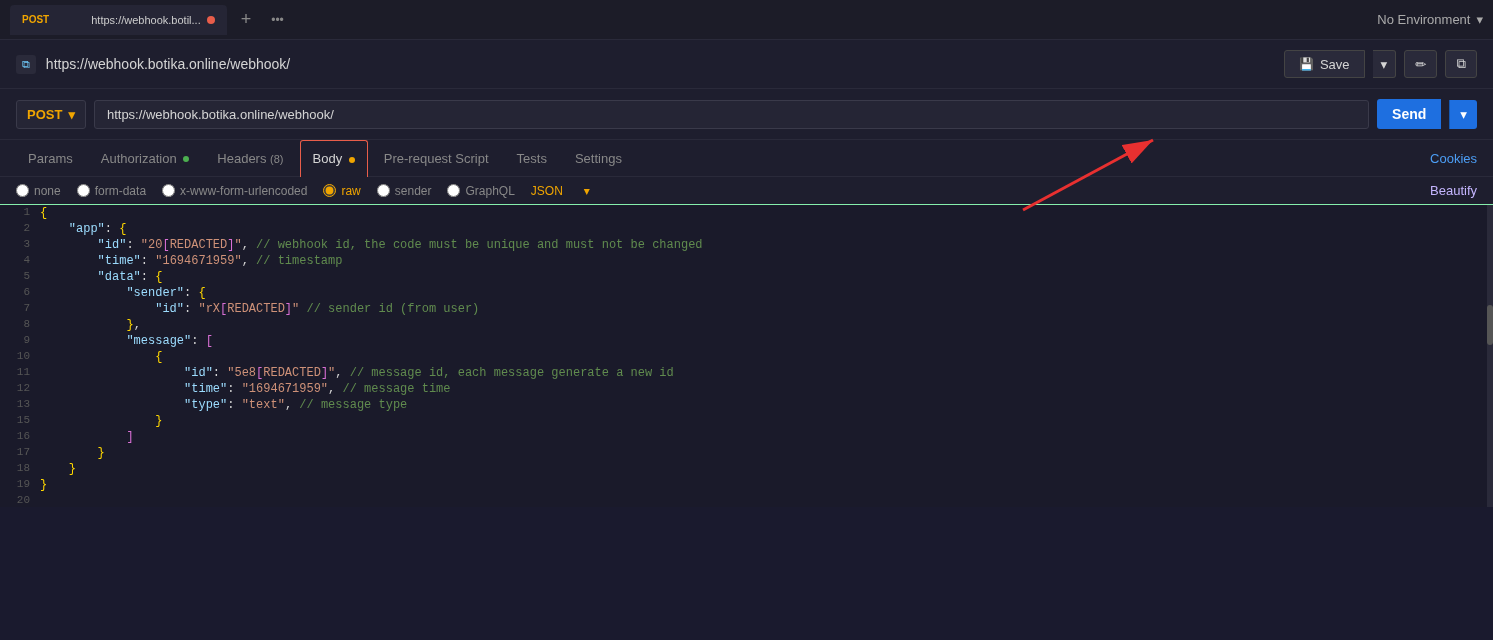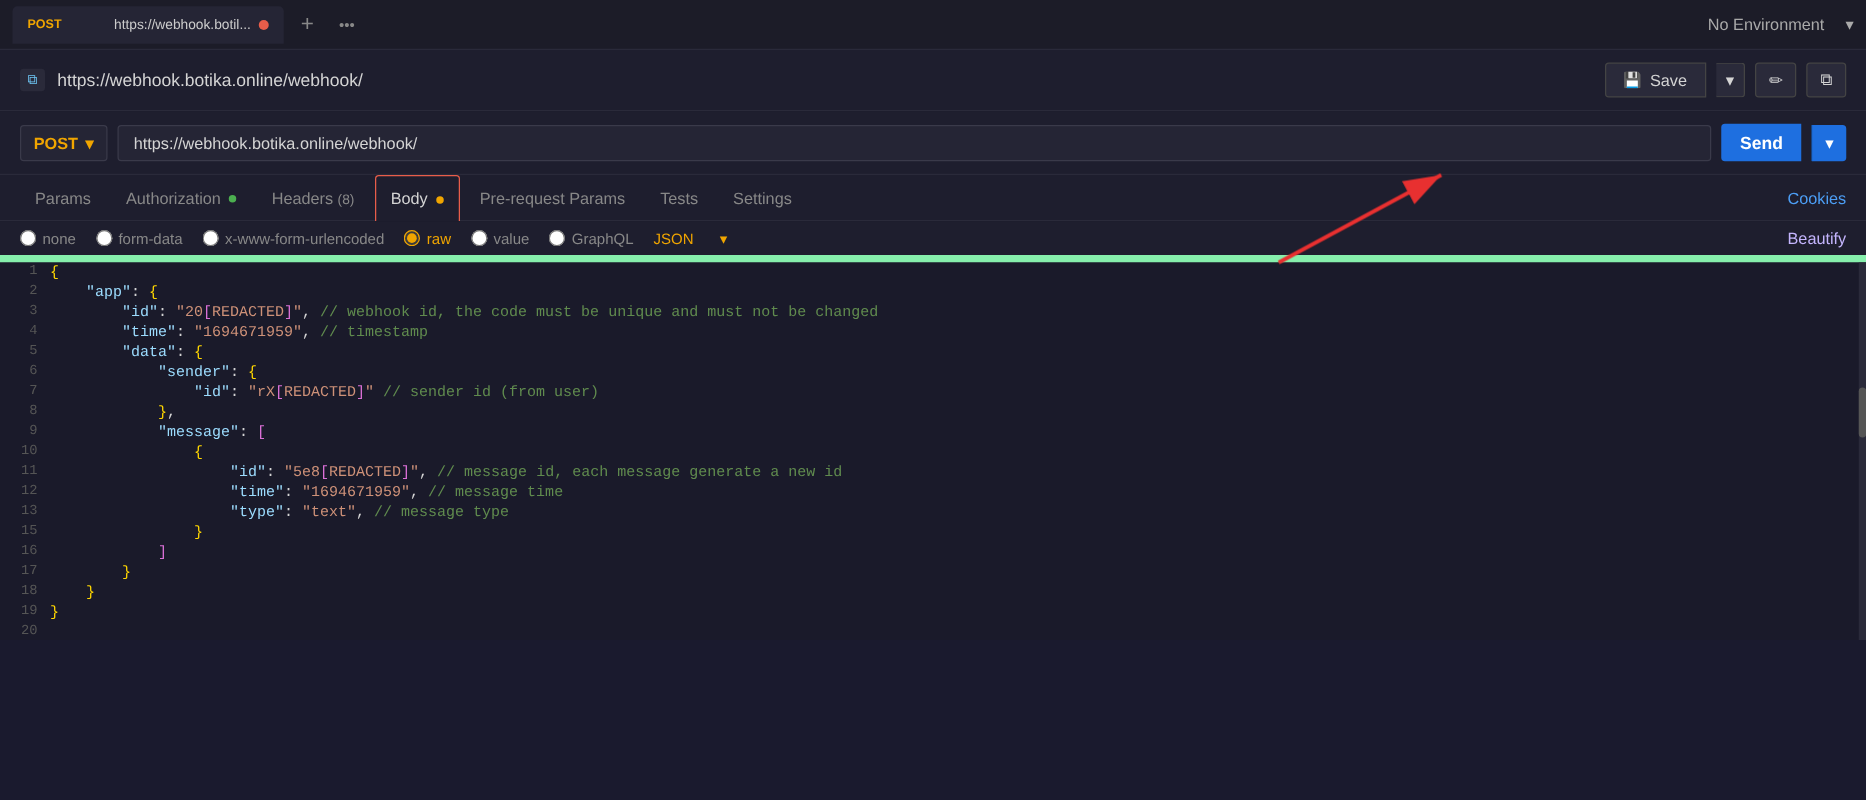--- a/index.html
+++ b/index.html
@@ -58,21 +58,21 @@
       border: none;
       color: #888;
       font-size: 12px;
       cursor: pointer;
       padding: 0 6px;
     }
     .top-bar-right {
       margin-left: auto;
       display: flex;
       align-items: center;
-      gap: 17px;
+      gap: 6px;
       color: #aaa;
       font-size: 13px;
     }
 
     
     .url-bar-area {
       background: #1e1e2e;
       padding: 10px 16px;
       display: flex;
       align-items: center;
@@ -228,21 +228,21 @@
       cursor: pointer;
     }
 
     
     .body-options {
       background: #1e1e2e;
       display: flex;
       align-items: center;
       padding: 6px 16px;
       gap: 16px;
-      border-bottom: 6px solid #86efac;
+      border-bottom: 1px solid #86efac;
     }
     .radio-option {
       display: flex;
       align-items: center;
       gap: 5px;
       font-size: 12px;
       color: #888;
       cursor: pointer;
     }
     .radio-option input[type="radio"] {
@@ -406,21 +406,21 @@
     <span class="dot dot-green"></span>
   </button>
   <button class="tab-btn">
     <span>Headers</span>
     <span class="badge">(8)</span>
   </button>
   <button class="tab-btn active-body">
     <span>Body</span>
     <span class="dot"></span>
   </button>
-  <button class="tab-btn">Pre-request Params</button>
+  <button class="tab-btn">Pre-request Script</button>
   <button class="tab-btn">Tests</button>
   <button class="tab-btn">Settings</button>
   <div class="tabs-bar-right">Cookies</div>
 </div>
 
 <div class="body-options">
   <label class="radio-option">
     <input type="radio" name="bodytype" style="">
     <span>none</span>
   </label>
@@ -431,21 +431,21 @@
   <label class="radio-option">
     <input type="radio" name="bodytype" style="">
     <span>x-www-form-urlencoded</span>
   </label>
   <label class="radio-option active-radio">
     <input type="radio" name="bodytype" checked="" style="">
     <span>raw</span>
   </label>
   <label class="radio-option">
     <input type="radio" name="bodytype" style="">
-    <span>value</span>
+    <span>sender</span>
   </label>
   <label class="radio-option">
     <input type="radio" name="bodytype" style="">
     <span>GraphQL</span>
   </label>
   <button class="json-dropdown">
     <span>JSON</span>
     <span>▾</span>
   </button>
   <div class="body-options-right">Beautify</div>

